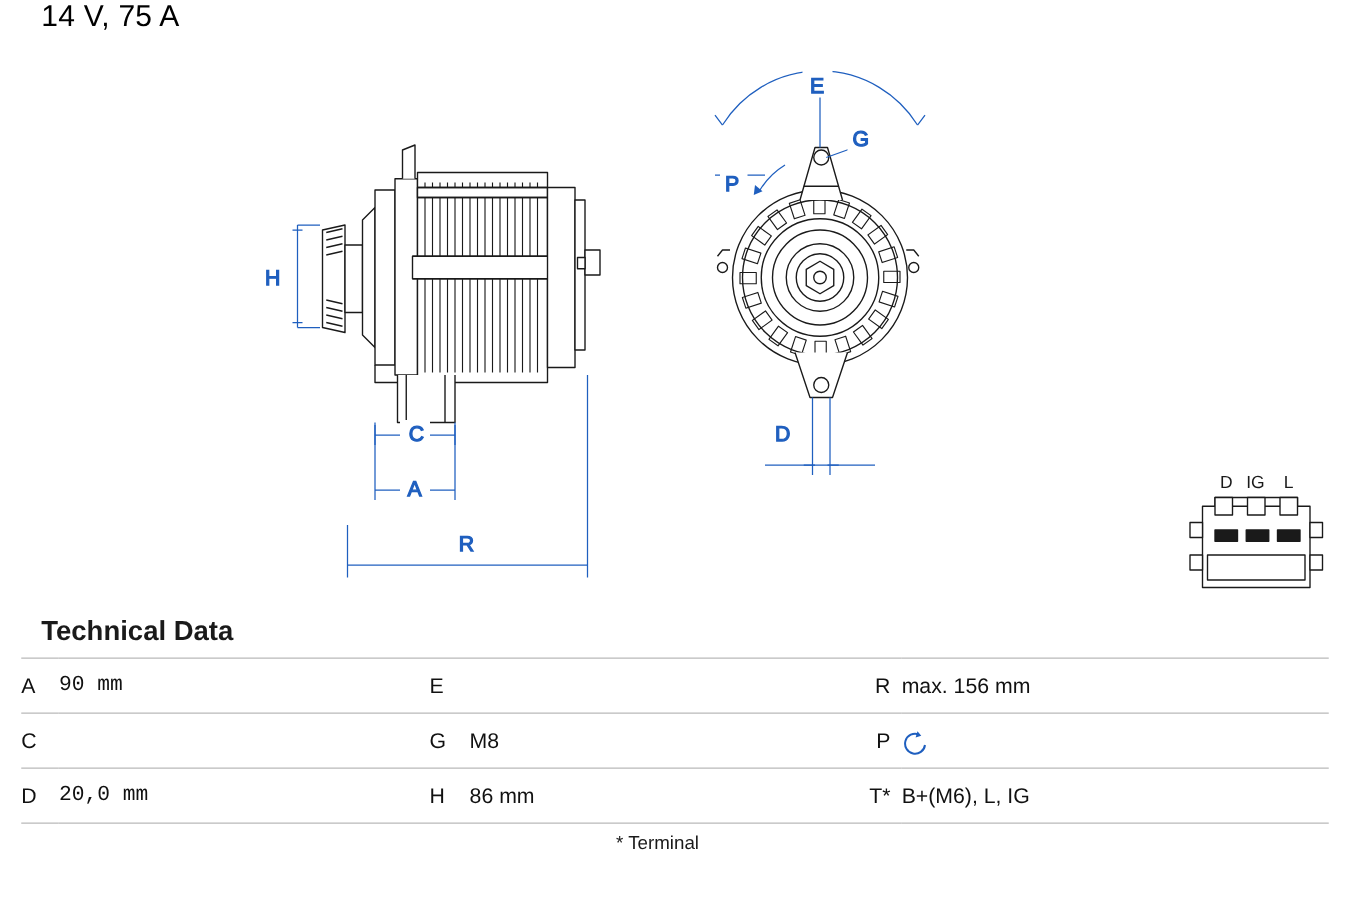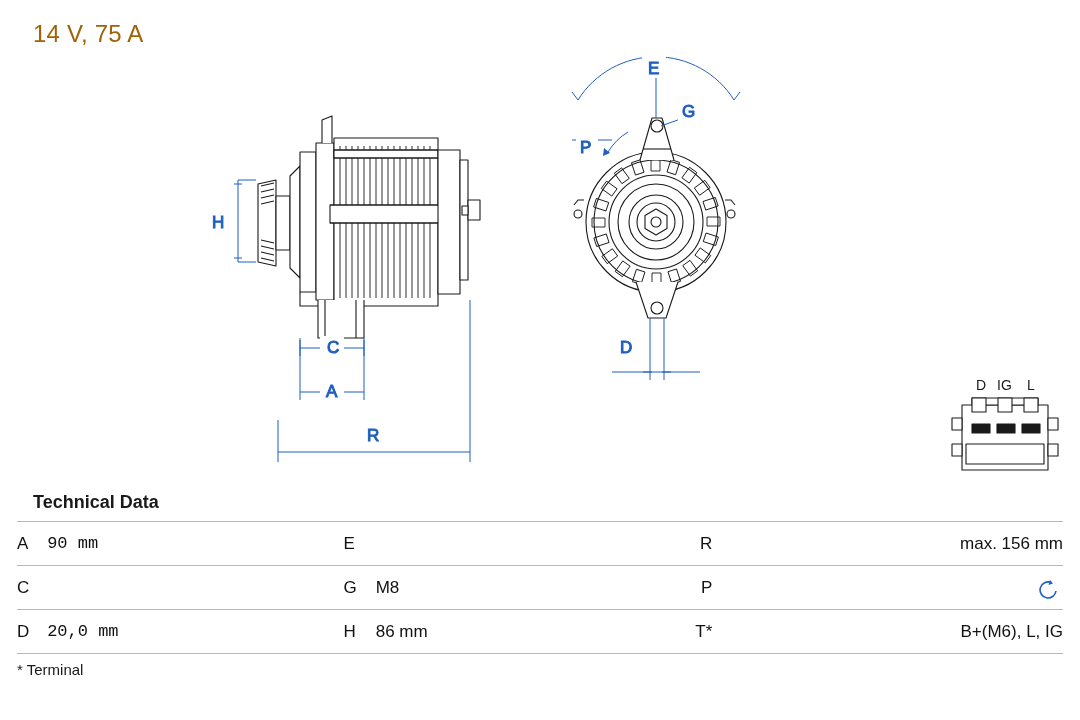--- a/index.html
+++ b/index.html
@@ -17,42 +17,42 @@
   }
   .page {
     position: relative;
     width: 1080px;
     height: 720px;
   }
   
   .header-title {
     position: absolute;
     left: 33px;
-    top: 20px;
+    top: 0;
     font-size: 24px;
     letter-spacing: 0.2px;
-    color: #a16207;
+    color: #000000;
   }
   
   .drawing {
     position: absolute;
     left: 0;
     top: 0;
     width: 1080px;
     height: 490px;
   }
   
   .tech-wrap {
     position: absolute;
     left: 17px;
     top: 492px;
     width: 1046px;
   }
   .tech-title {
-    font-size: 18px;
+    font-size: 22px;
     font-weight: bold;
     padding: 0 0 8px 16px;
     color: #1a1a1a;
   }
   table.tech {
     border-collapse: collapse;
     width: 1046px;
     table-layout: fixed;
   }
   table.tech td {
@@ -77,23 +77,23 @@
     padding-right: 9px;
   }
   .v {
     padding-left: 10px;
   }
   .col-a { width: 30px; }
   .col-av { width: 295px; font-family: Liberation Mono, monospace; }
   .col-e { width: 32px; }
   .col-ev { width: 295px; }
   .col-r { width: 40px; }
-  .col-rv { width: 340px; text-align: right; }
+  .col-rv { width: 340px; }
   .footnote {
-    text-align: left;
+    text-align: center;
     font-size: 15px;
     color: #1a1a1a;
     padding-top: 7px;
     padding-right: 28px;
   }
   .p-symbol {
     display: inline-block;
     width: 26px;
     height: 22px;
     vertical-align: middle;

